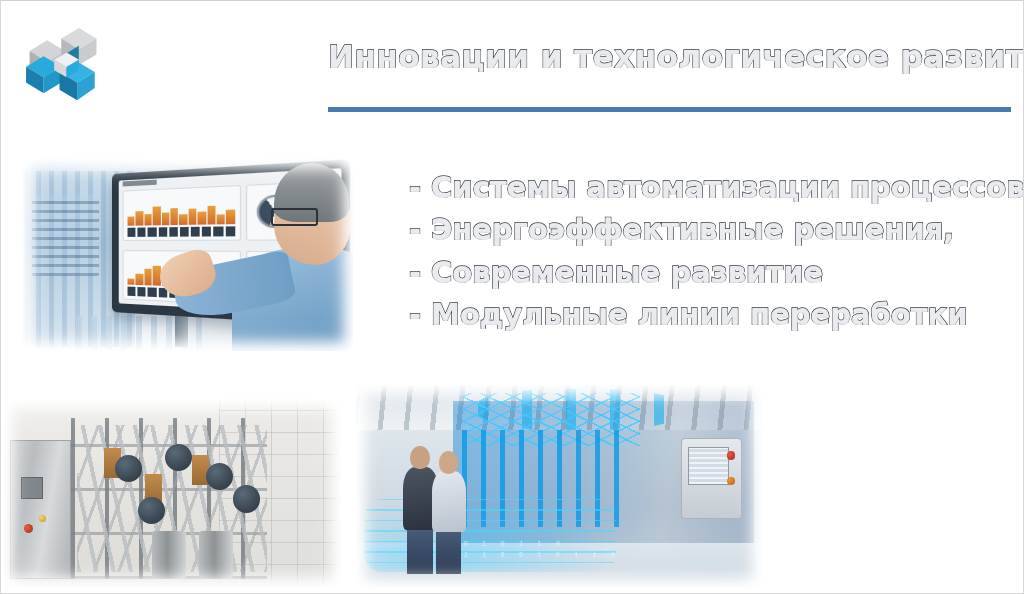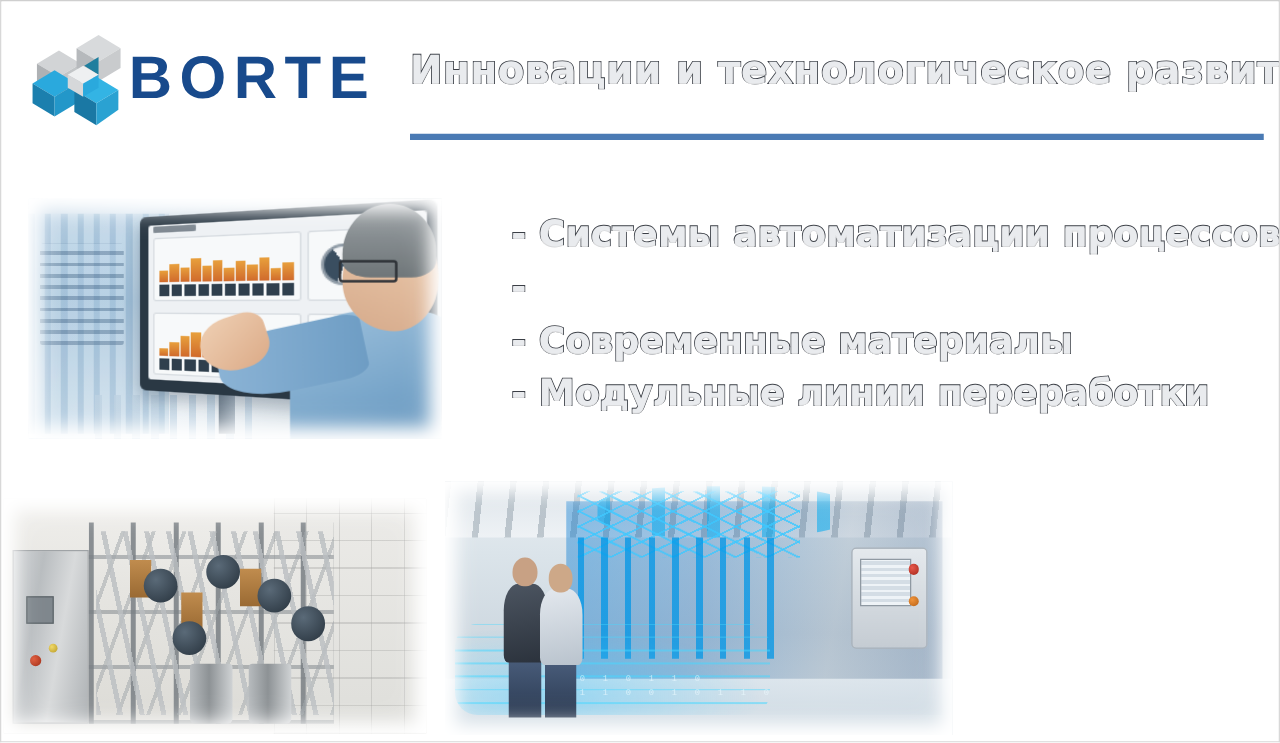--- a/index.html
+++ b/index.html
@@ -454,42 +454,42 @@
         <polygon points="46,58 66,46 86,58 66,70" fill="#33b4e4"></polygon>
         <polygon points="46,58 66,70 66,90 46,78" fill="#1a78a4"></polygon>
         <polygon points="86,58 86,76 66,90 66,70" fill="#2aa2d2"></polygon>
 
         <polygon points="40,44 54,36 68,44 54,52" fill="#eef0f1"></polygon>
         <polygon points="40,44 54,52 54,64 40,56" fill="#d6d8da"></polygon>
         <polygon points="68,44 68,56 54,64 54,52" fill="#2aa9dd"></polygon>
       </svg>
     </div>
 
-    <div class="wordmark">BORTE</div>
   </div>
 
   <div class="title-wrap">
     <div class="wordart slide-title">Инновации и технологическое развитие</div>
   </div>
   <div class="title-rule"></div>
 
   <div class="bullets">
 
     <div class="bullet-row">
       <span class="wordart bullet-dash">-</span>
       <span class="wordart bullet-text">Системы автоматизации процессов,</span>
     </div>
 
     <div class="bullet-row">
       <span class="wordart bullet-dash">-</span>
+      <span class="wordart bullet-text">Энергоэффективные решения,</span>
     </div>
 
     <div class="bullet-row">
       <span class="wordart bullet-dash">-</span>
-      <span class="wordart bullet-text">Современные материалы</span>
+      <span class="wordart bullet-text">Современные развитие</span>
     </div>
 
     <div class="bullet-row">
       <span class="wordart bullet-dash">-</span>
       <span class="wordart bullet-text">Модульные линии переработки</span>
     </div>
 
   </div>
 
   <div class="photo" id="photo-hmi">

